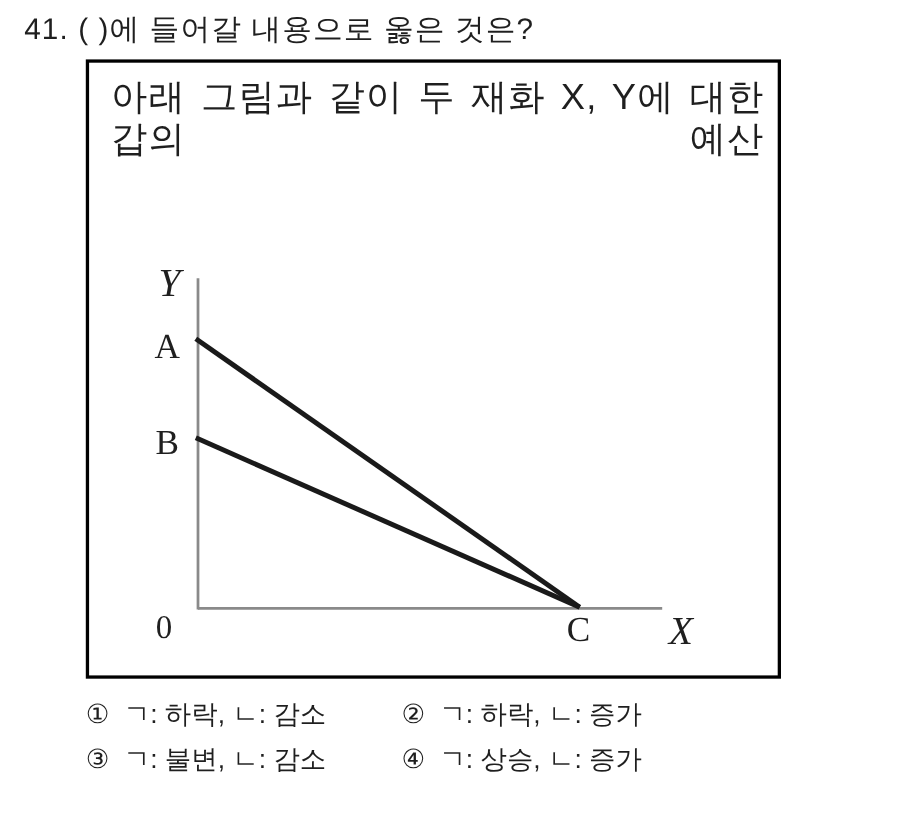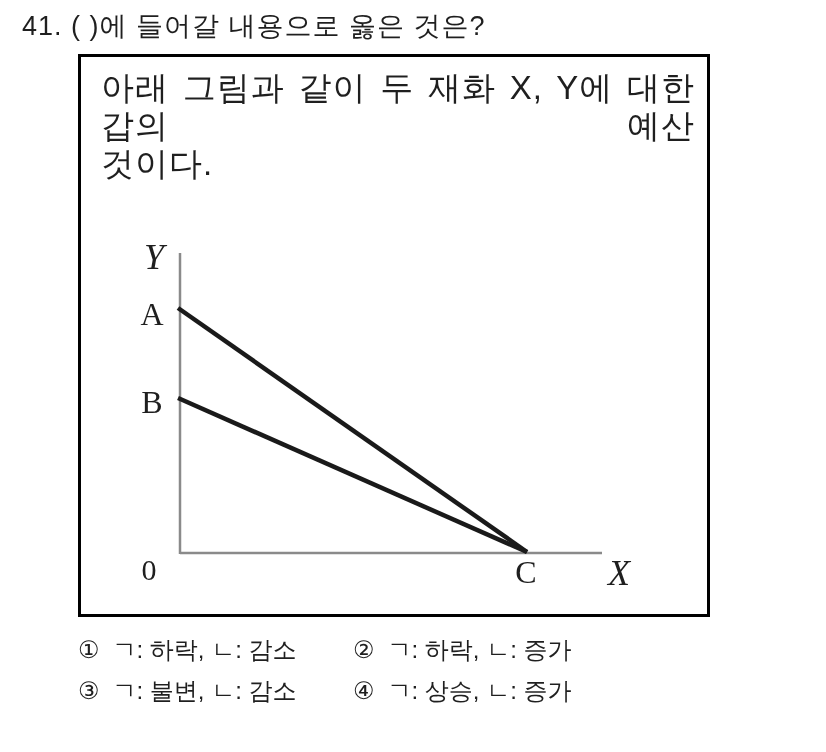--- a/index.html
+++ b/index.html
@@ -18,34 +18,33 @@
   .qline.just{white-space:normal;text-align:justify;text-align-last:justify;}
 
   .graph-svg{position:absolute;left:0;top:0;}
 
   .glabel{font-family:"Liberation Serif","DejaVu Serif",serif;fill:#1f1f1f;}
   .gitalic{font-style:italic;}
 
   .options{position:absolute;left:78px;top:629px;width:640px;}
   .opt-row{position:relative;height:41px;line-height:41px;font-size:24px;text-align:center;}
   .opt{position:absolute;left:0;top:0;white-space:nowrap;color:#1f1f1f;}
-  .opt.col2{left:275px;}
+  .opt.col2{left:287px;}
   .onum{margin-right:13px;}
 </style>
 </head>
 <body>
 
 <div class="page">
 
   <div class="title">41. ( )에 들어갈 내용으로 옳은 것은?</div>
 
   <div class="qbox">
     <div class="qtext">
       <div class="qline just">아래 그림과 같이 두 재화 X, Y에 대한 갑의 예산</div>
-      <div class="qline">것이다.</div>
     </div>
 
     <svg class="graph-svg" width="626" height="557" viewBox="0 0 626 557">
 
       <line x1="99" y1="196" x2="99" y2="497" stroke="#8a8a8a" stroke-width="2.5"></line>
       <line x1="99" y1="496" x2="521" y2="496" stroke="#8a8a8a" stroke-width="2.5"></line>
 
       <line x1="97" y1="251" x2="446" y2="495" stroke="#1a1a1a" stroke-width="4.5"></line>
       <line x1="97" y1="341" x2="446" y2="495" stroke="#1a1a1a" stroke-width="4.5"></line>
 

